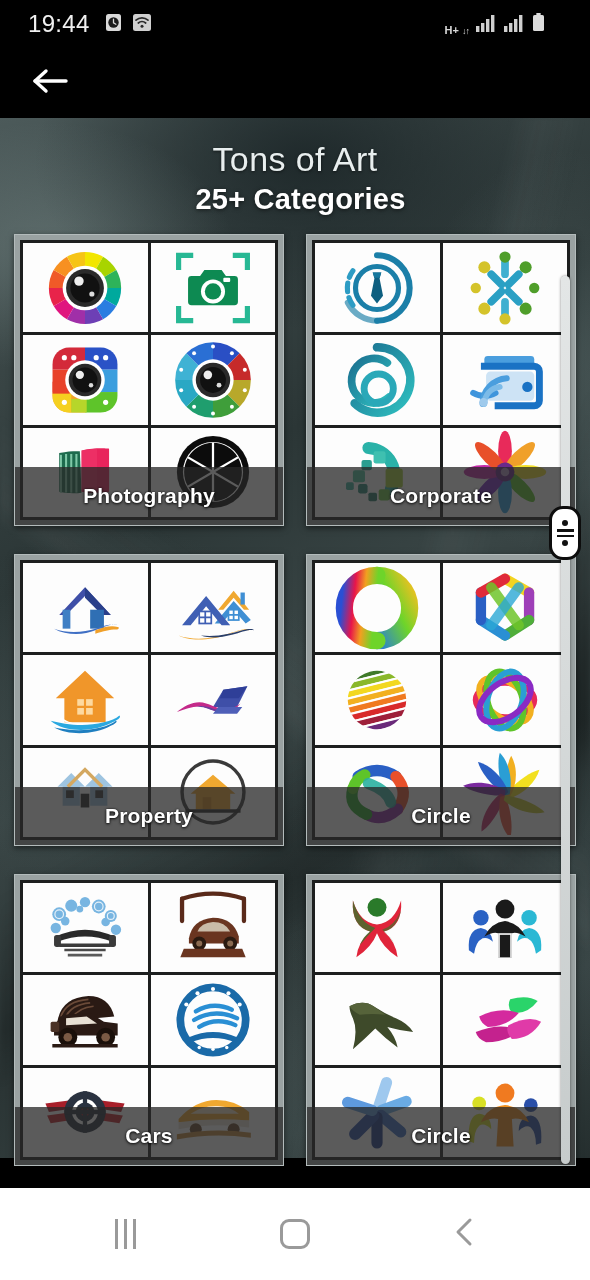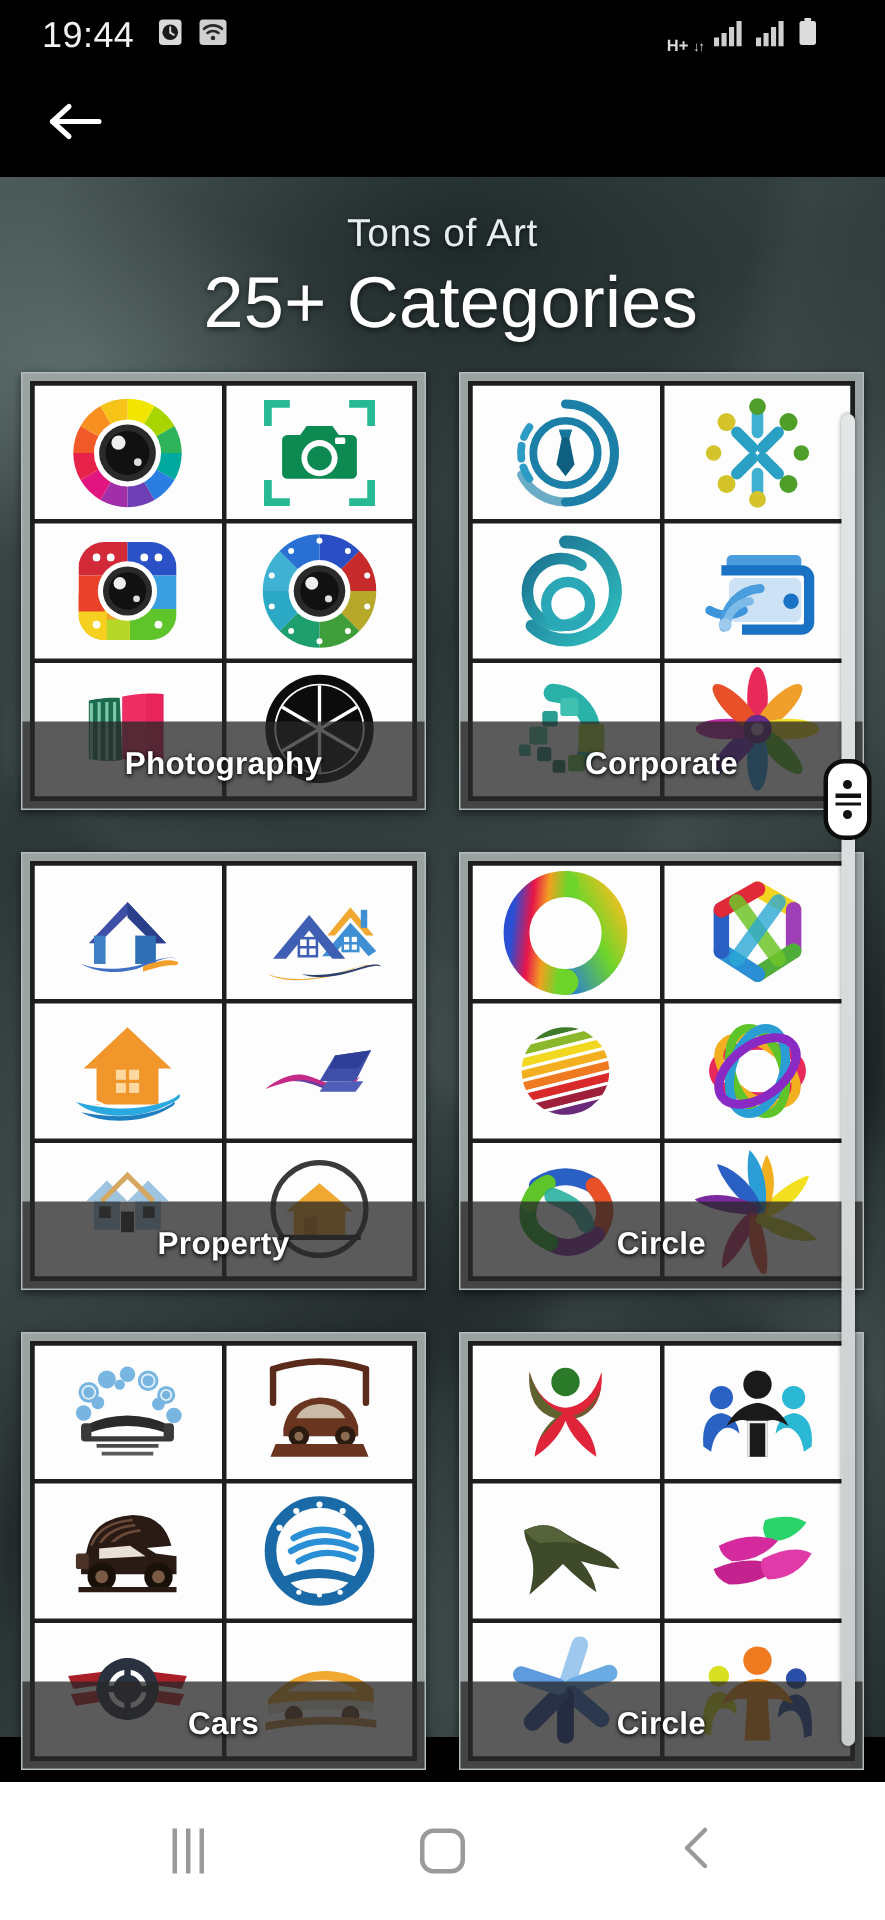--- a/index.html
+++ b/index.html
@@ -48,25 +48,25 @@
     background:
       linear-gradient(36deg, transparent 44%, rgba(255,255,255,.045) 46%, transparent 52%),
       linear-gradient(-28deg, transparent 30%, rgba(0,0,0,.20) 34%, transparent 44%),
       linear-gradient(102deg, transparent 62%, rgba(255,255,255,.035) 66%, transparent 72%),
       linear-gradient(-70deg, transparent 14%, rgba(0,0,0,.18) 20%, transparent 30%);
     filter:blur(2px);
   }
 
   .headings{ position:relative; z-index:2; text-align:center; padding-top:22px; }
   .h-tons{
-    color:#e8eeee; font-size:26px; font-weight:300; letter-spacing:.4px;
+    color:#e8eeee; font-size:34px; font-weight:300; letter-spacing:.4px;
     text-shadow:0 1px 3px rgba(0,0,0,.55);
   }
   .h-cats{
-    color:#ffffff; font-size:48px; font-weight:normal; letter-spacing:.2px;
+    color:#ffffff; font-size:29px; font-weight:bold; letter-spacing:.2px;
     margin-top:4px; text-shadow:0 1px 4px rgba(0,0,0,.6);padding-left:11px;
   }
 
   
   .grid{
     position:relative; z-index:2;
     margin-top:18px; padding:0 14px;
     display:grid; grid-template-columns:1fr 1fr;
     column-gap:22px; row-gap:28px;
   }

